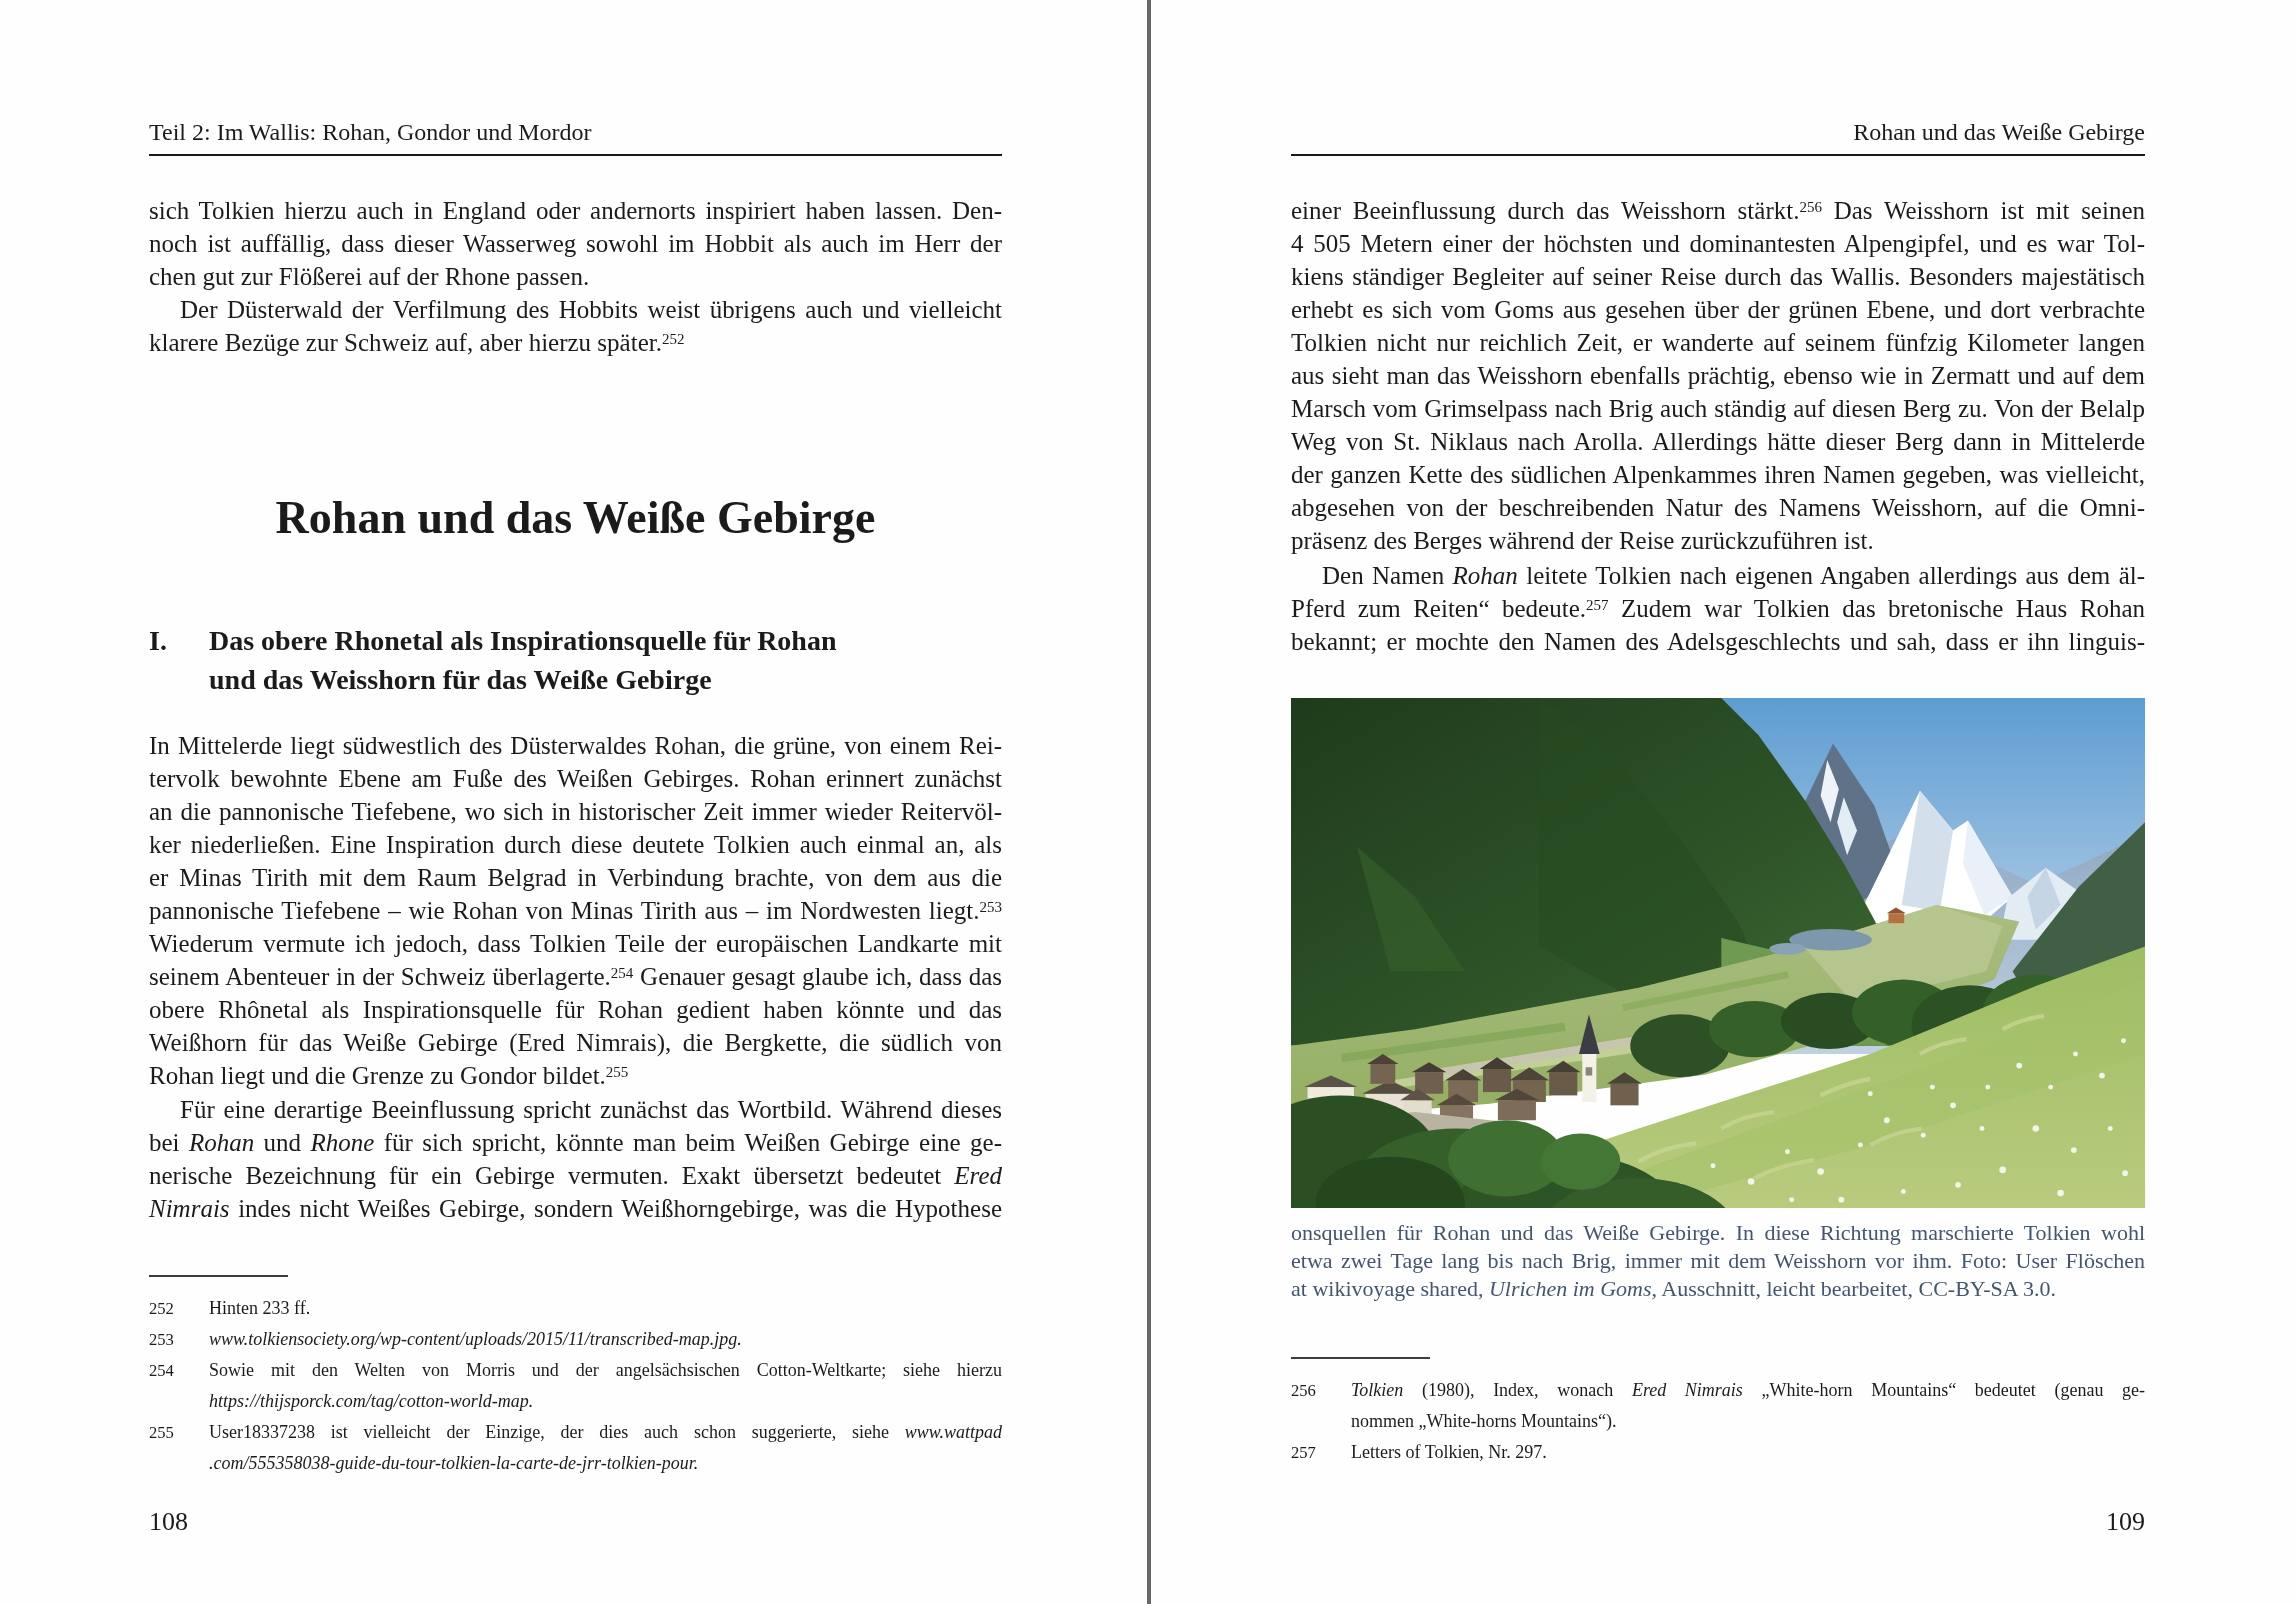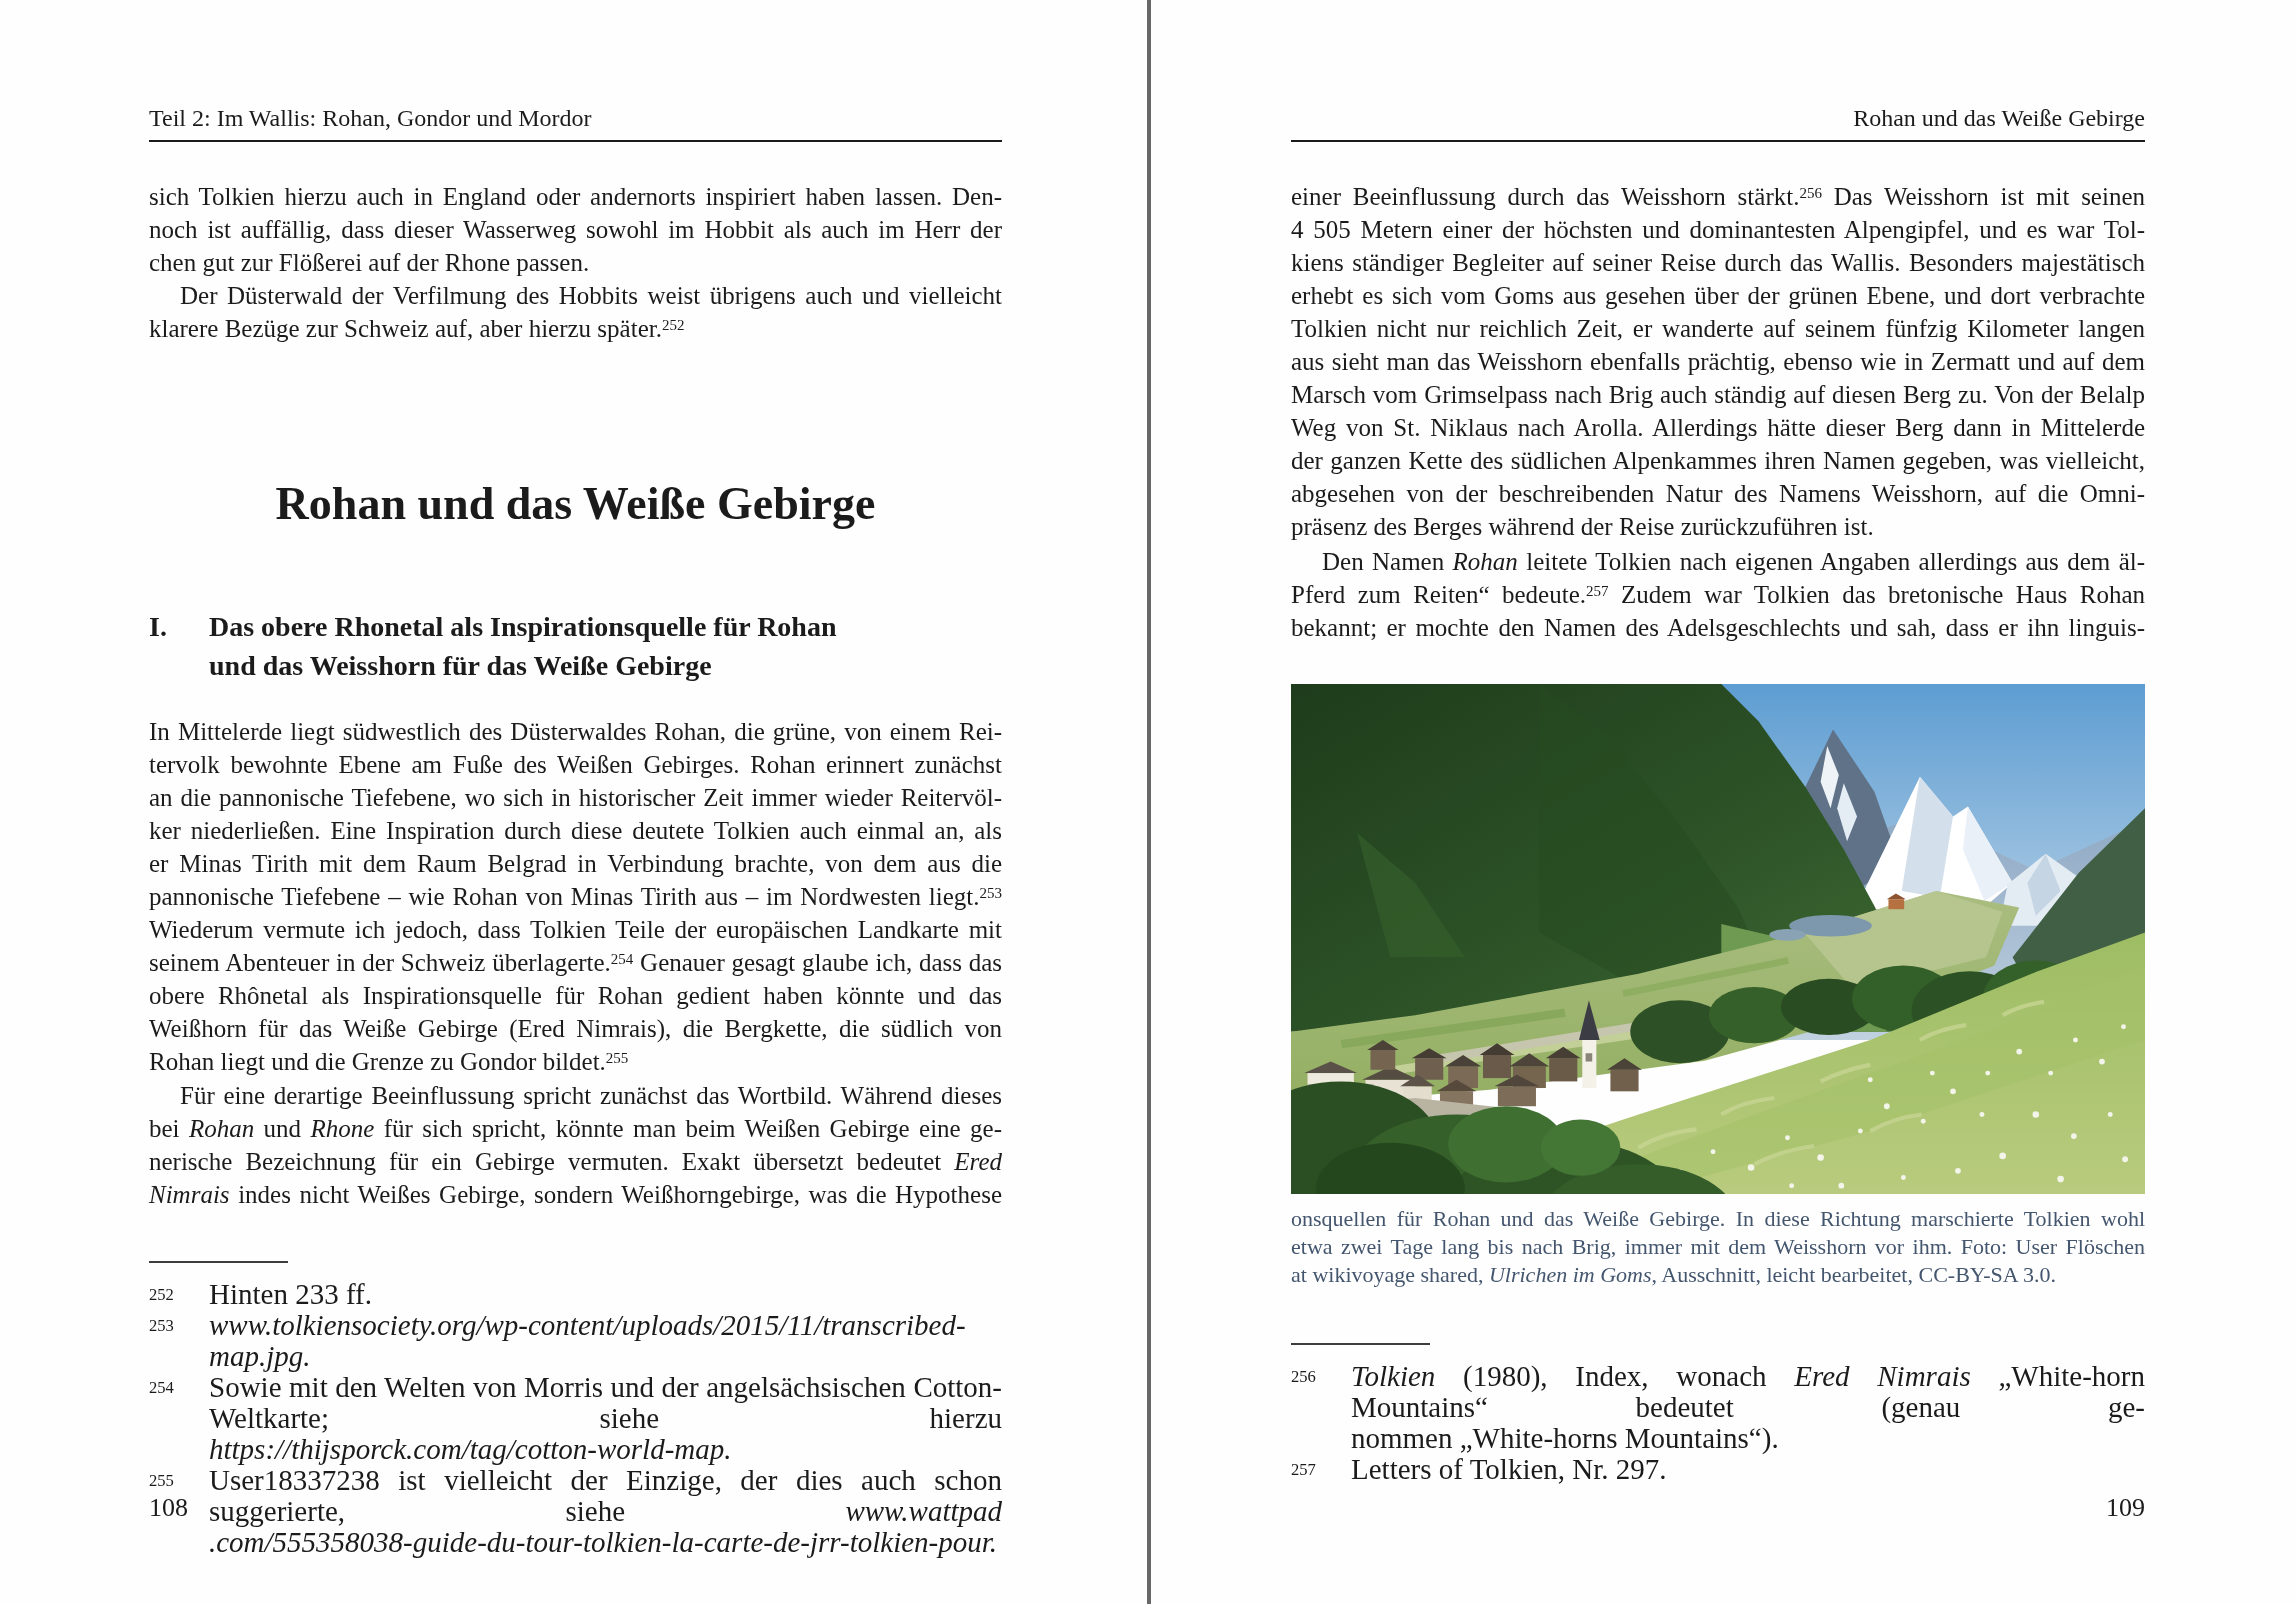--- a/index.html
+++ b/index.html
@@ -1,21 +1,21 @@
 <!DOCTYPE html>
 <html style="--caption-color: #44566e; --divider-color: #686868;font-size:13.2px"><head>
 <meta charset="utf-8">
 <style>
   html,body{margin:0;padding:0;}
   body{
     width:2295px;height:1604px;position:relative;background:#fefefe;
     font-family:"Liberation Serif","DejaVu Serif",serif;color:#1b1b1b;
     overflow:hidden;
   }
-  .page{position:absolute;top:0;height:1227px;}
+  .page{position:absolute;top:14px;height:1227px;}
   .page-left{left:149px;width:853px;}
   .page-right{left:1291px;width:854px;}
   .divider{position:absolute;left:1147px;top:0;width:4.1px;height:1604px;background:var(--divider-color,#686868);}
 
   .running-head{position:absolute;top:103px;left:0;right:0;font-size:24px;line-height:30px;}
   .rh-left{text-align:left;}
   .rh-right{text-align:right;}
   .head-rule{position:absolute;top:140px;left:0;right:0;height:1.7px;background:#1a1a1a;}
 
   .para{position:absolute;left:0;right:0;}
@@ -34,21 +34,21 @@
 
   .fn-rule{position:absolute;left:0;width:139px;height:1.7px;background:#3d3d3d;}
   .fn-rule-left{top:1261px;}
   .fn-rule-right{top:1343px;}
   .footnotes{position:absolute;left:0;right:0;}
   .fns-left{top:1279px;}
   .fns-right{top:1361px;}
   .fn-row{display:flex;}
   .fn-num{width:60px;font-size:16.6px;line-height:31px;}
   .fn-body{flex:1;}
-  .fn-line{min-height:31px;line-height:31px;font-size:29px;}
+  .fn-line{min-height:31px;line-height:31px;font-size:18px;}
   .fn-line.just{text-align:justify;text-align-last:justify;}
 
   .page-num{position:absolute;top:1493px;font-size:26px;}
   .pn-left{left:0;text-align:center;}
   .pn-right{right:0;text-align:right;}
 
   .figure{position:absolute;top:684px;left:0;width:854px;height:510px;}
   .figure svg{display:block;width:854px;height:510px;}
 
   .caption{position:absolute;top:1205px;left:0;right:0;color:var(--caption-color,#44566e);}

